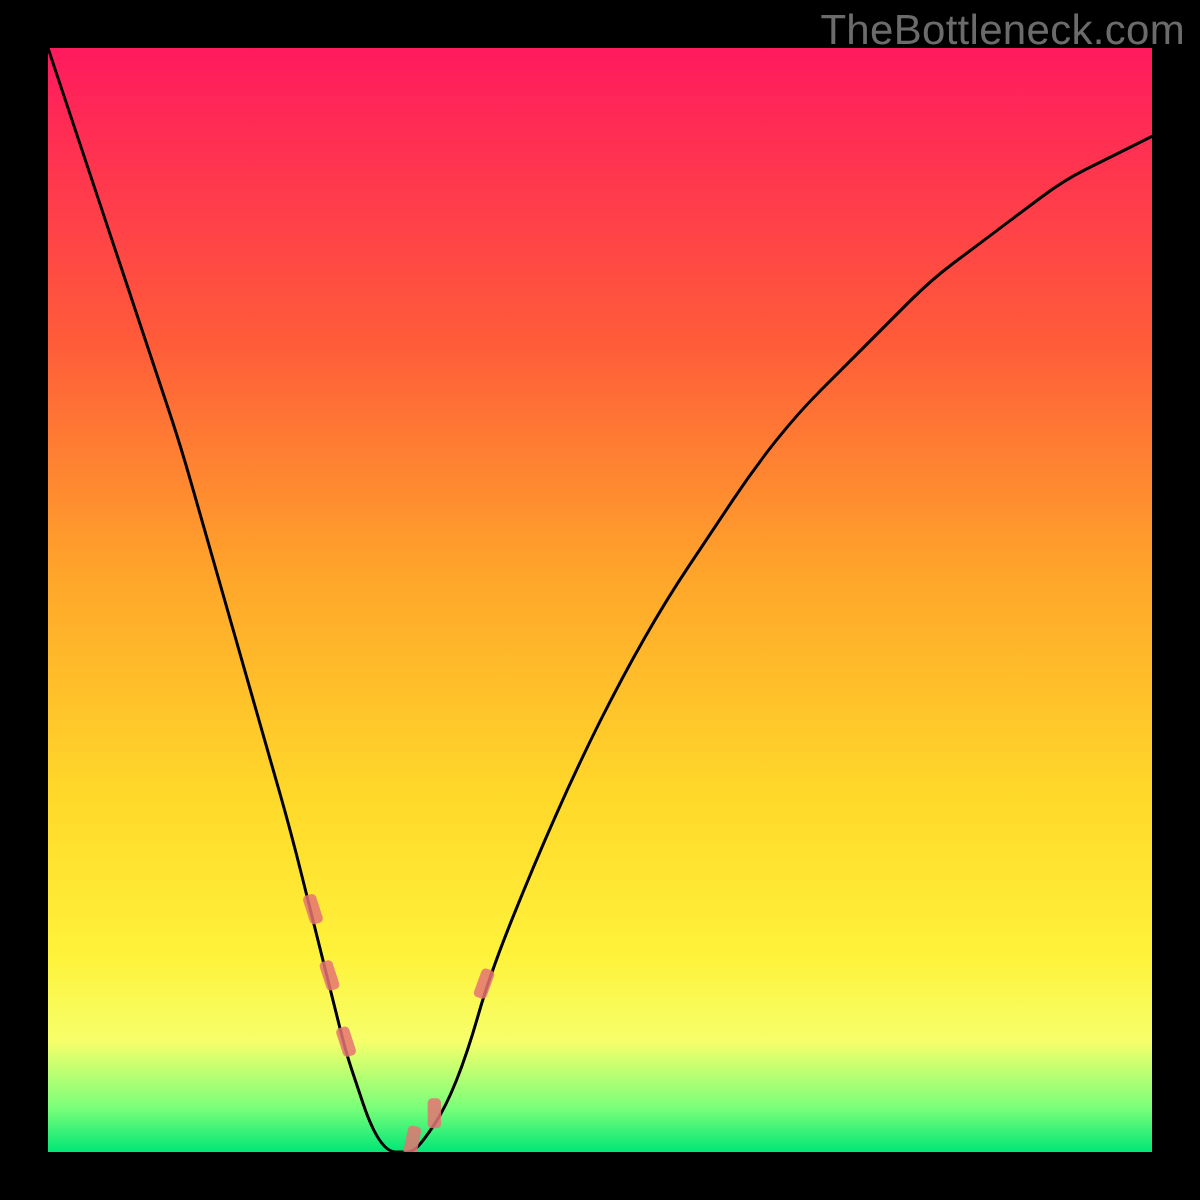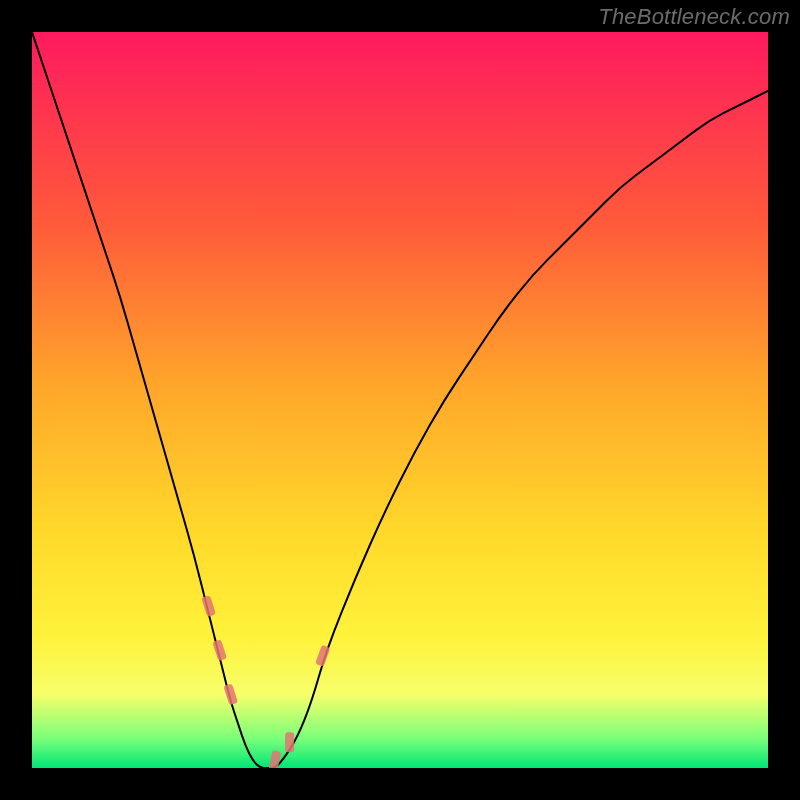--- a/index.html
+++ b/index.html
@@ -15,25 +15,24 @@
     width: 800px;
     height: 800px;
     background: #000;
     position: relative;
   }
   .watermark {
     position: absolute;
     top: 4px;
     right: 10px;
     color: #6b6b6b;
-    font-size: 22px;
+    font-size: 28px;
     font-weight: 400;
     letter-spacing: 0.2px;
     z-index: 10;
-    font-style: italic;
   }
   .plot-area {
     position: absolute;
     left: 32px;
     top: 32px;
     width: 736px;
     height: 736px;
     overflow: hidden;
   }
   .plot-area svg {

